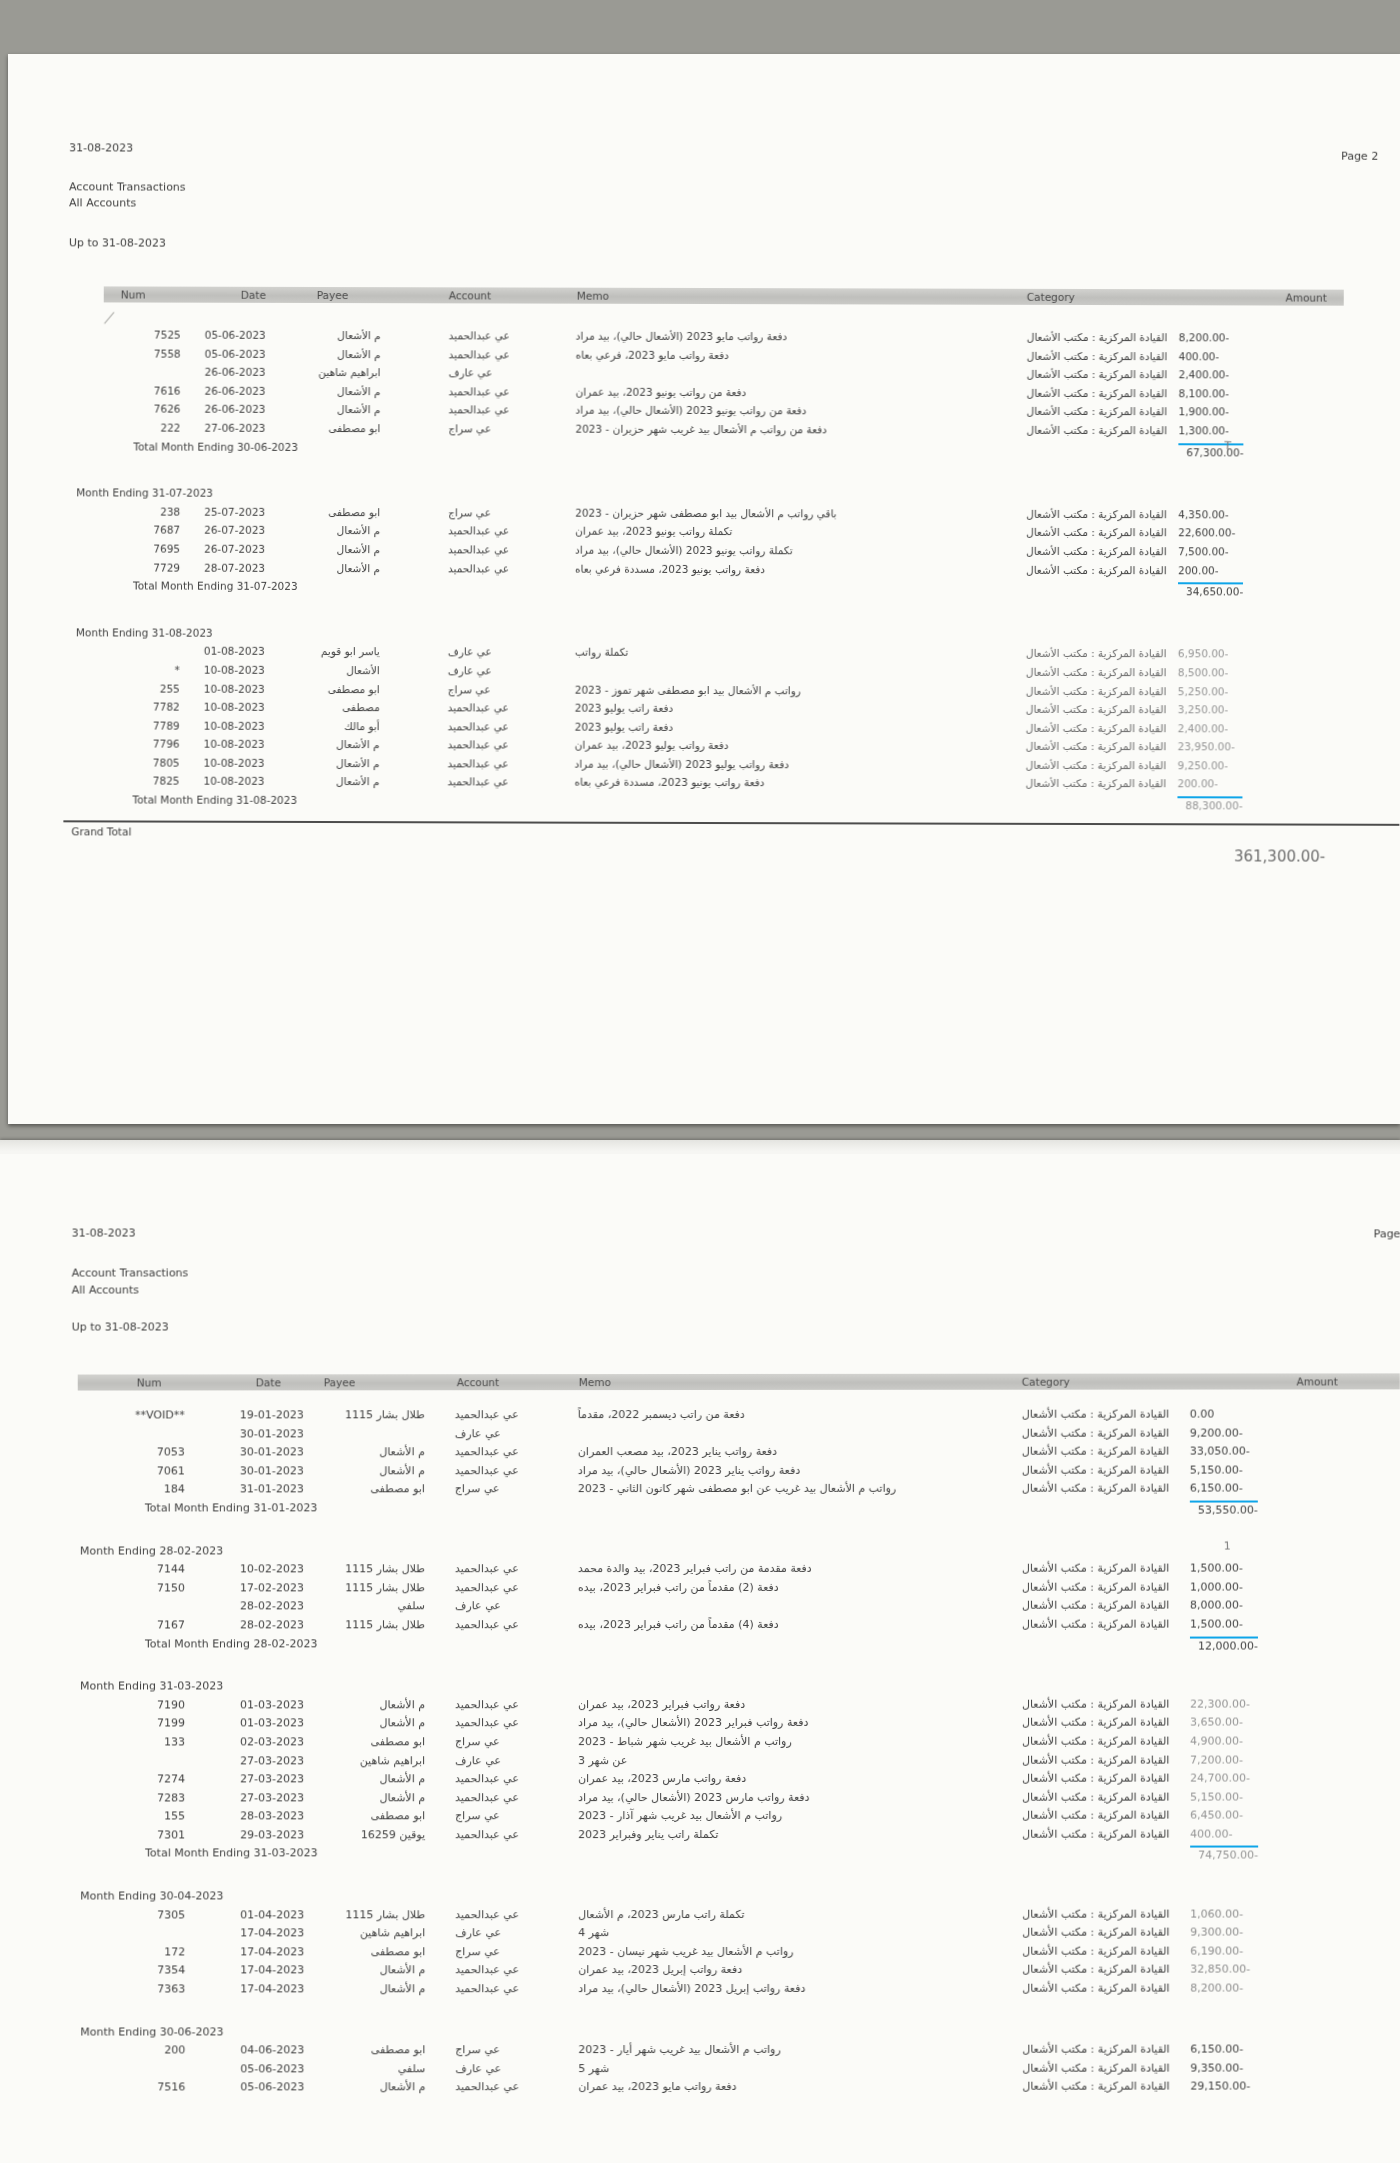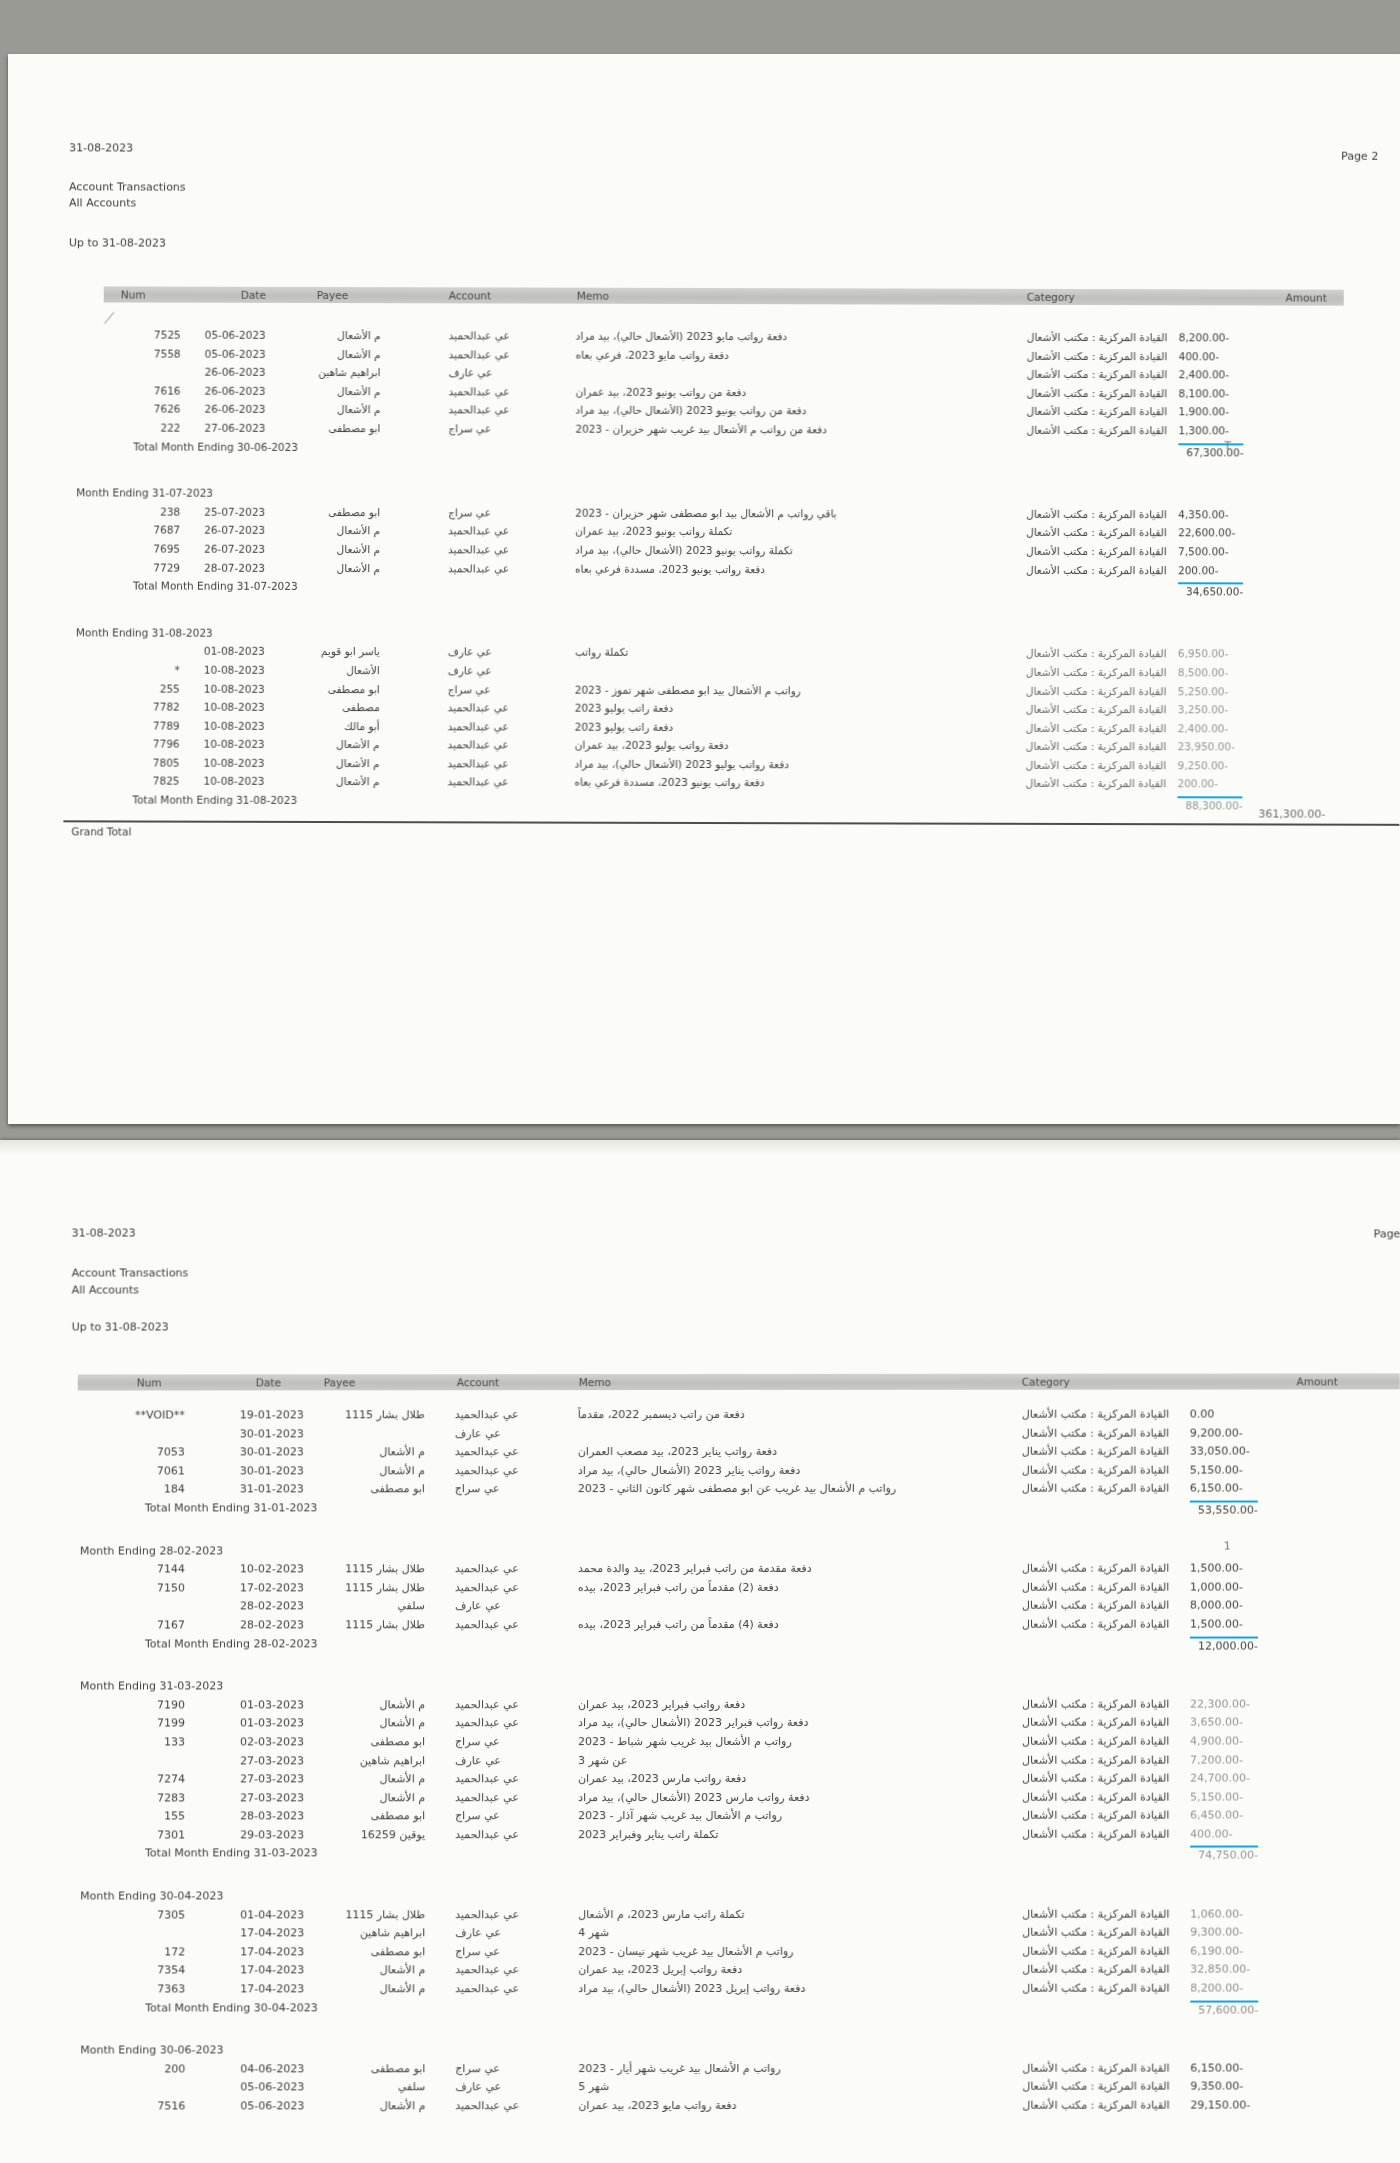--- a/index.html
+++ b/index.html
@@ -81,22 +81,22 @@
   
   #pageA .section:nth-child(3) .c-amount{color:#959595;}
   #pageA .section:nth-child(3) .c-category{color:#6a6a6a;}
   #pageB .section:nth-child(3) .c-amount{color:#949494;}
   #pageB .section:nth-child(4) .c-amount{color:#8d8d8d;}
 
   
   .grand-rule{position:absolute;left:56px;width:1336px;top:768px;
     border-top:2px solid #4c4c4c;}
   .grand-label{position:absolute;left:64px;top:773px;font-size:10.5px;}
-  .grand-amount{position:absolute;left:1170px;width:148px;top:752px;
-    font-size:11px;text-align:right;color:#6d6d6d;}
+  .grand-amount{position:absolute;left:1170px;width:148px;top:792px;
+    font-size:15px;text-align:right;color:#6d6d6d;}
 
   
   .pen{position:absolute;color:#777;font-size:11px;}
   #markA{left:1216px;top:384px;transform:rotate(3deg);}
   #markB{left:1224px;top:400px;transform:rotate(-2deg);}
   .tick{position:absolute;left:100px;top:258px;width:1px;height:15px;
     background:#9b9b97;transform:rotate(40deg);}
 </style>
 </head>
 <body>
@@ -540,24 +540,20 @@
           </div>
           <div class="trow txn">
             <span class="c c-num">7363</span>
             <span class="c c-date">17-04-2023</span>
             <span class="c c-payee">م الأشعال</span>
             <span class="c c-account">عي عبدالحميد</span>
             <span class="c c-memo">دفعة رواتب إبريل 2023 (الأشعال حالي)، بيد مراد</span>
             <span class="c c-category">القيادة المركزية : مكتب الأشعال</span>
             <span class="c c-amount">8,200.00-</span>
           </div>
-          <div class="trow total">
-            <span class="t-label">Total Month Ending 30-04-2023</span>
-            <span class="c c-amount"><span class="tline">57,600.00-</span></span>
-          </div>
         </div>
         <div class="section">
           <div class="trow mhdr">
             <span class="mh-label">Month Ending 30-06-2023</span>
           </div>
           <div class="trow txn">
             <span class="c c-num">200</span>
             <span class="c c-date">04-06-2023</span>
             <span class="c c-payee">ابو مصطفى</span>
             <span class="c c-account">عي سراج</span>

